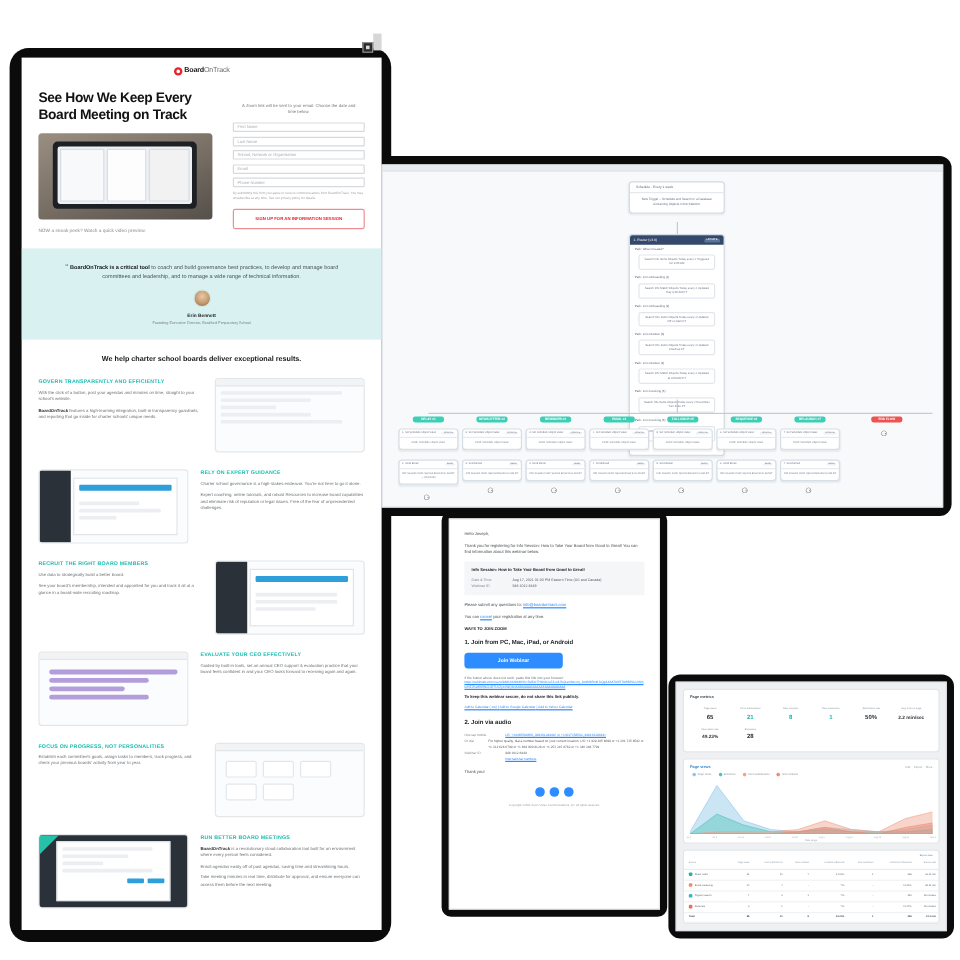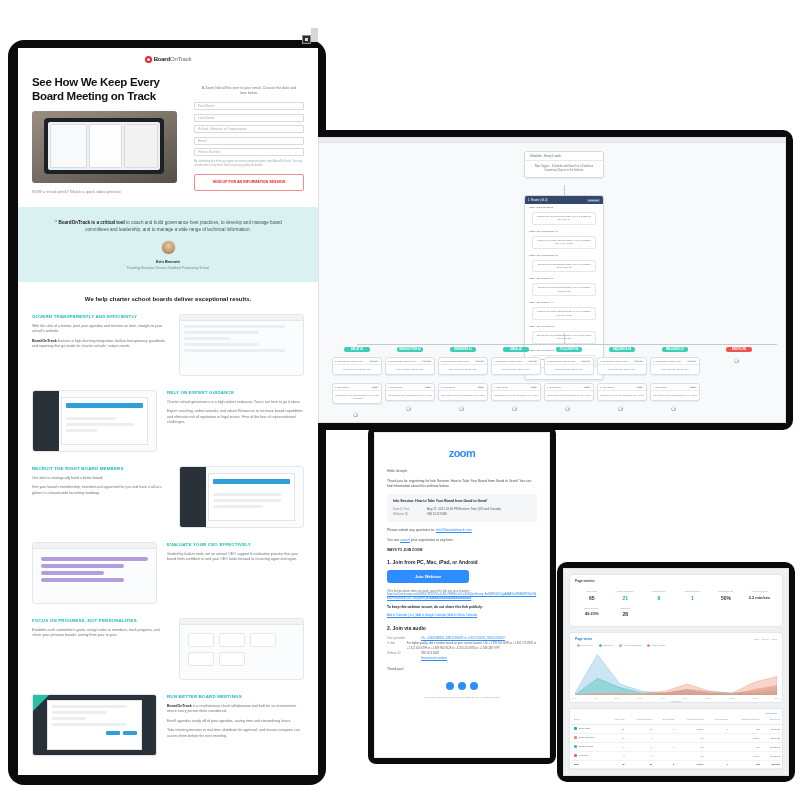--- a/index.html
+++ b/index.html
@@ -526,21 +526,20 @@
       <div class="finish" style="left:193px; top:262px;">⚆</div>
       <div class="finish" style="left:246px; top:262px;">⚆</div>
       <div class="finish" style="left:299px; top:262px;">⚆</div>
       <div class="finish" style="left:352px; top:262px;">⚆</div>
       <div class="finish" style="left:415px; top:214px;">⚆</div>
     </div>
   </div>
 
   <div class="panel" id="mail">
     <div class="mail-inner">
-      <div class="zoom-logo">zoom</div>
       <div class="m-t">Hello Joseph,</div>
       <div class="m-t">Thank you for registering for Info Session: How to Take Your Board from Good to Great! You can find information about this webinar below.</div>
 
       <div class="m-box">
         <div class="m-box-h">Info Session: How to Take Your Board from Good to Great!</div>
         <div class="m-kv">
             <span class="k">Date &amp; Time</span>
             <span>Aug 17, 2021 01:00 PM Eastern Time (US and Canada)</span>
           </div>
         <div class="m-kv">

